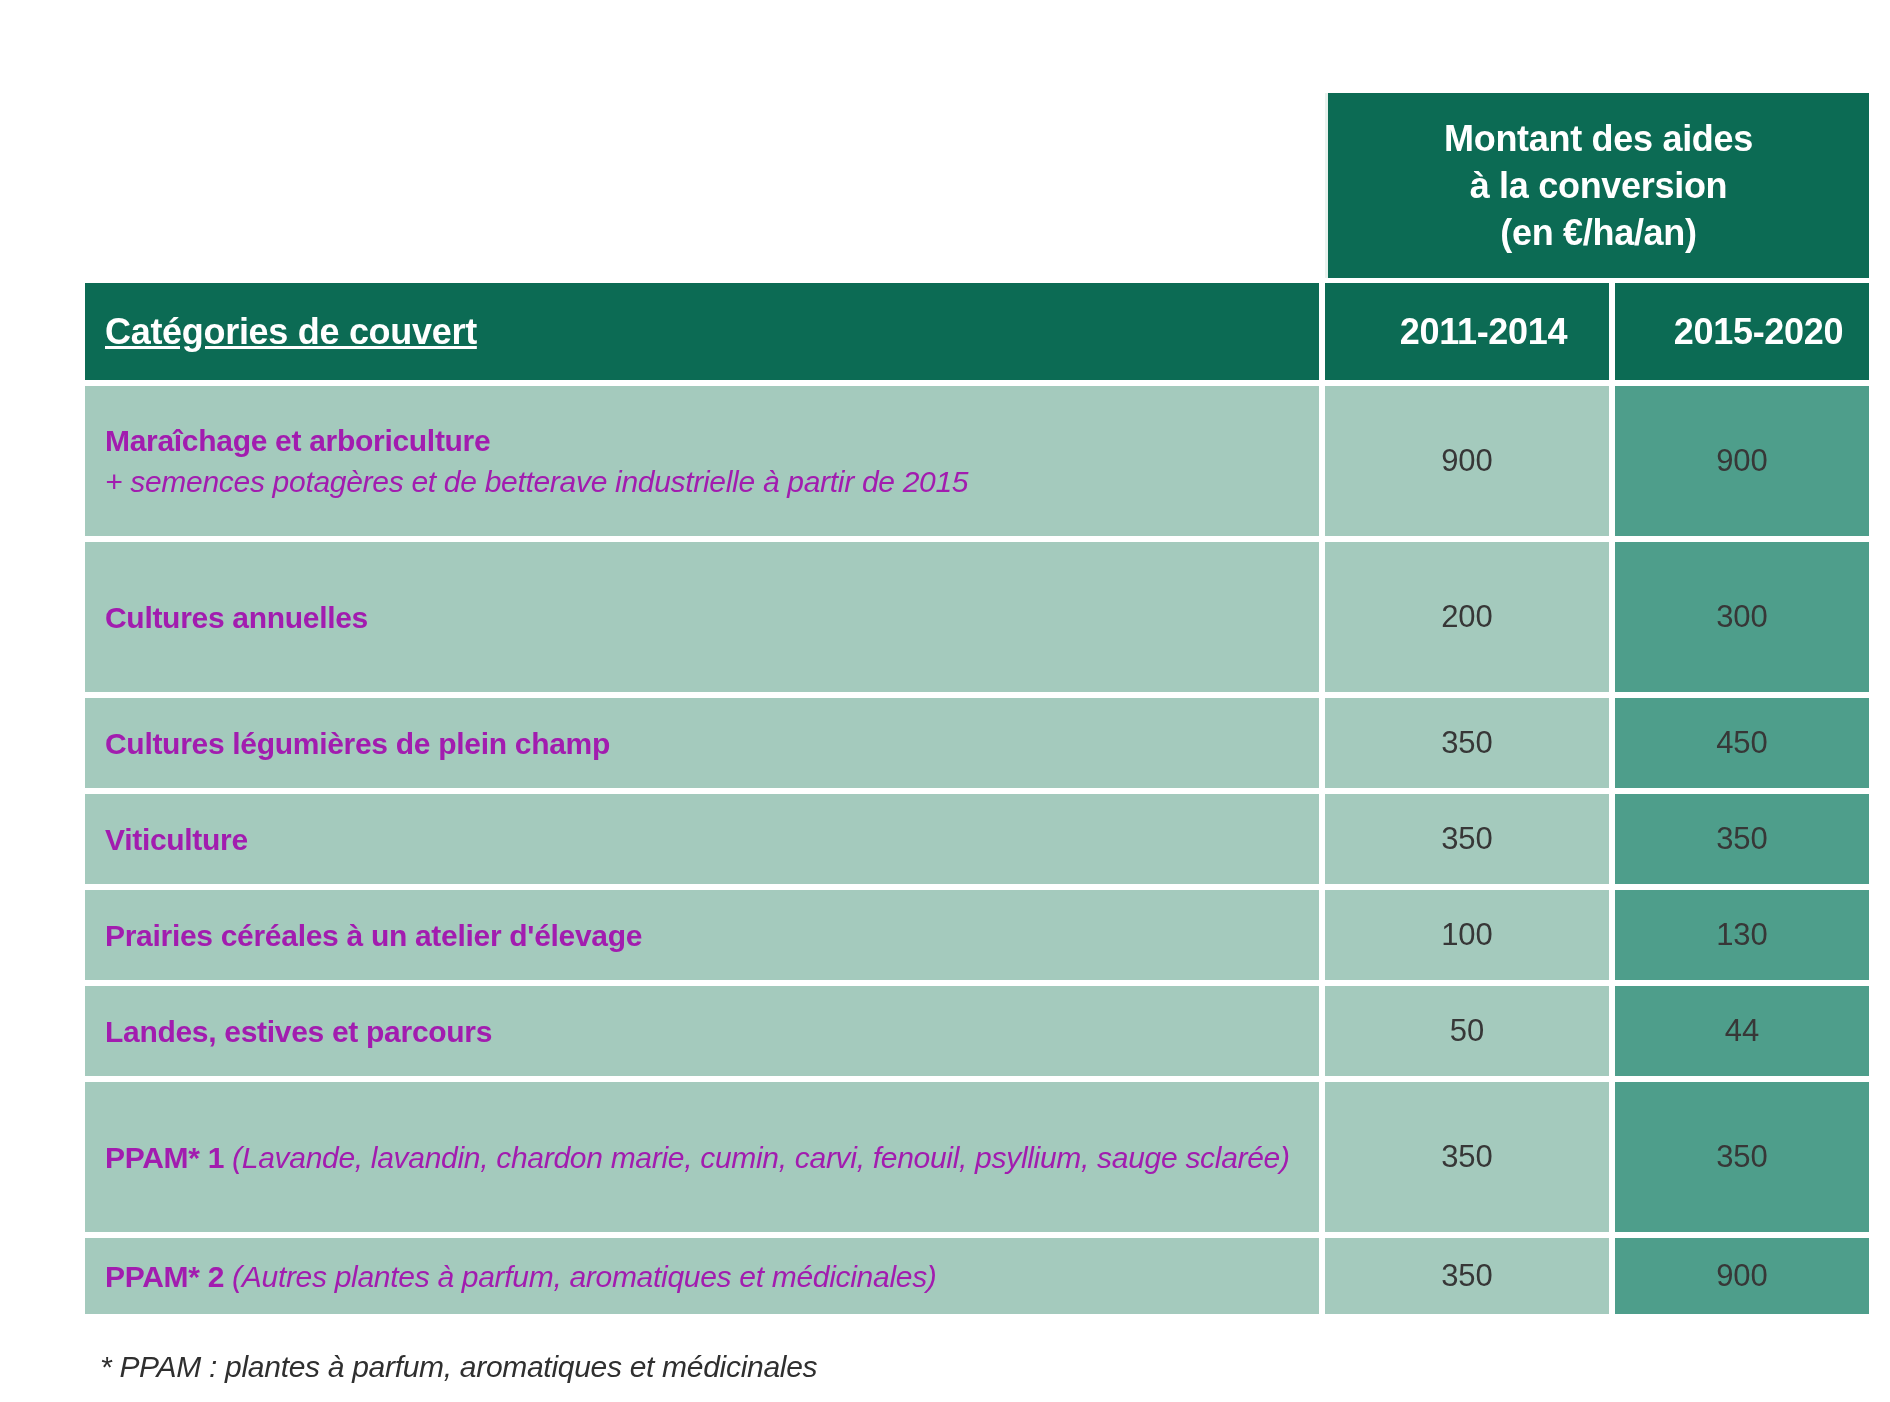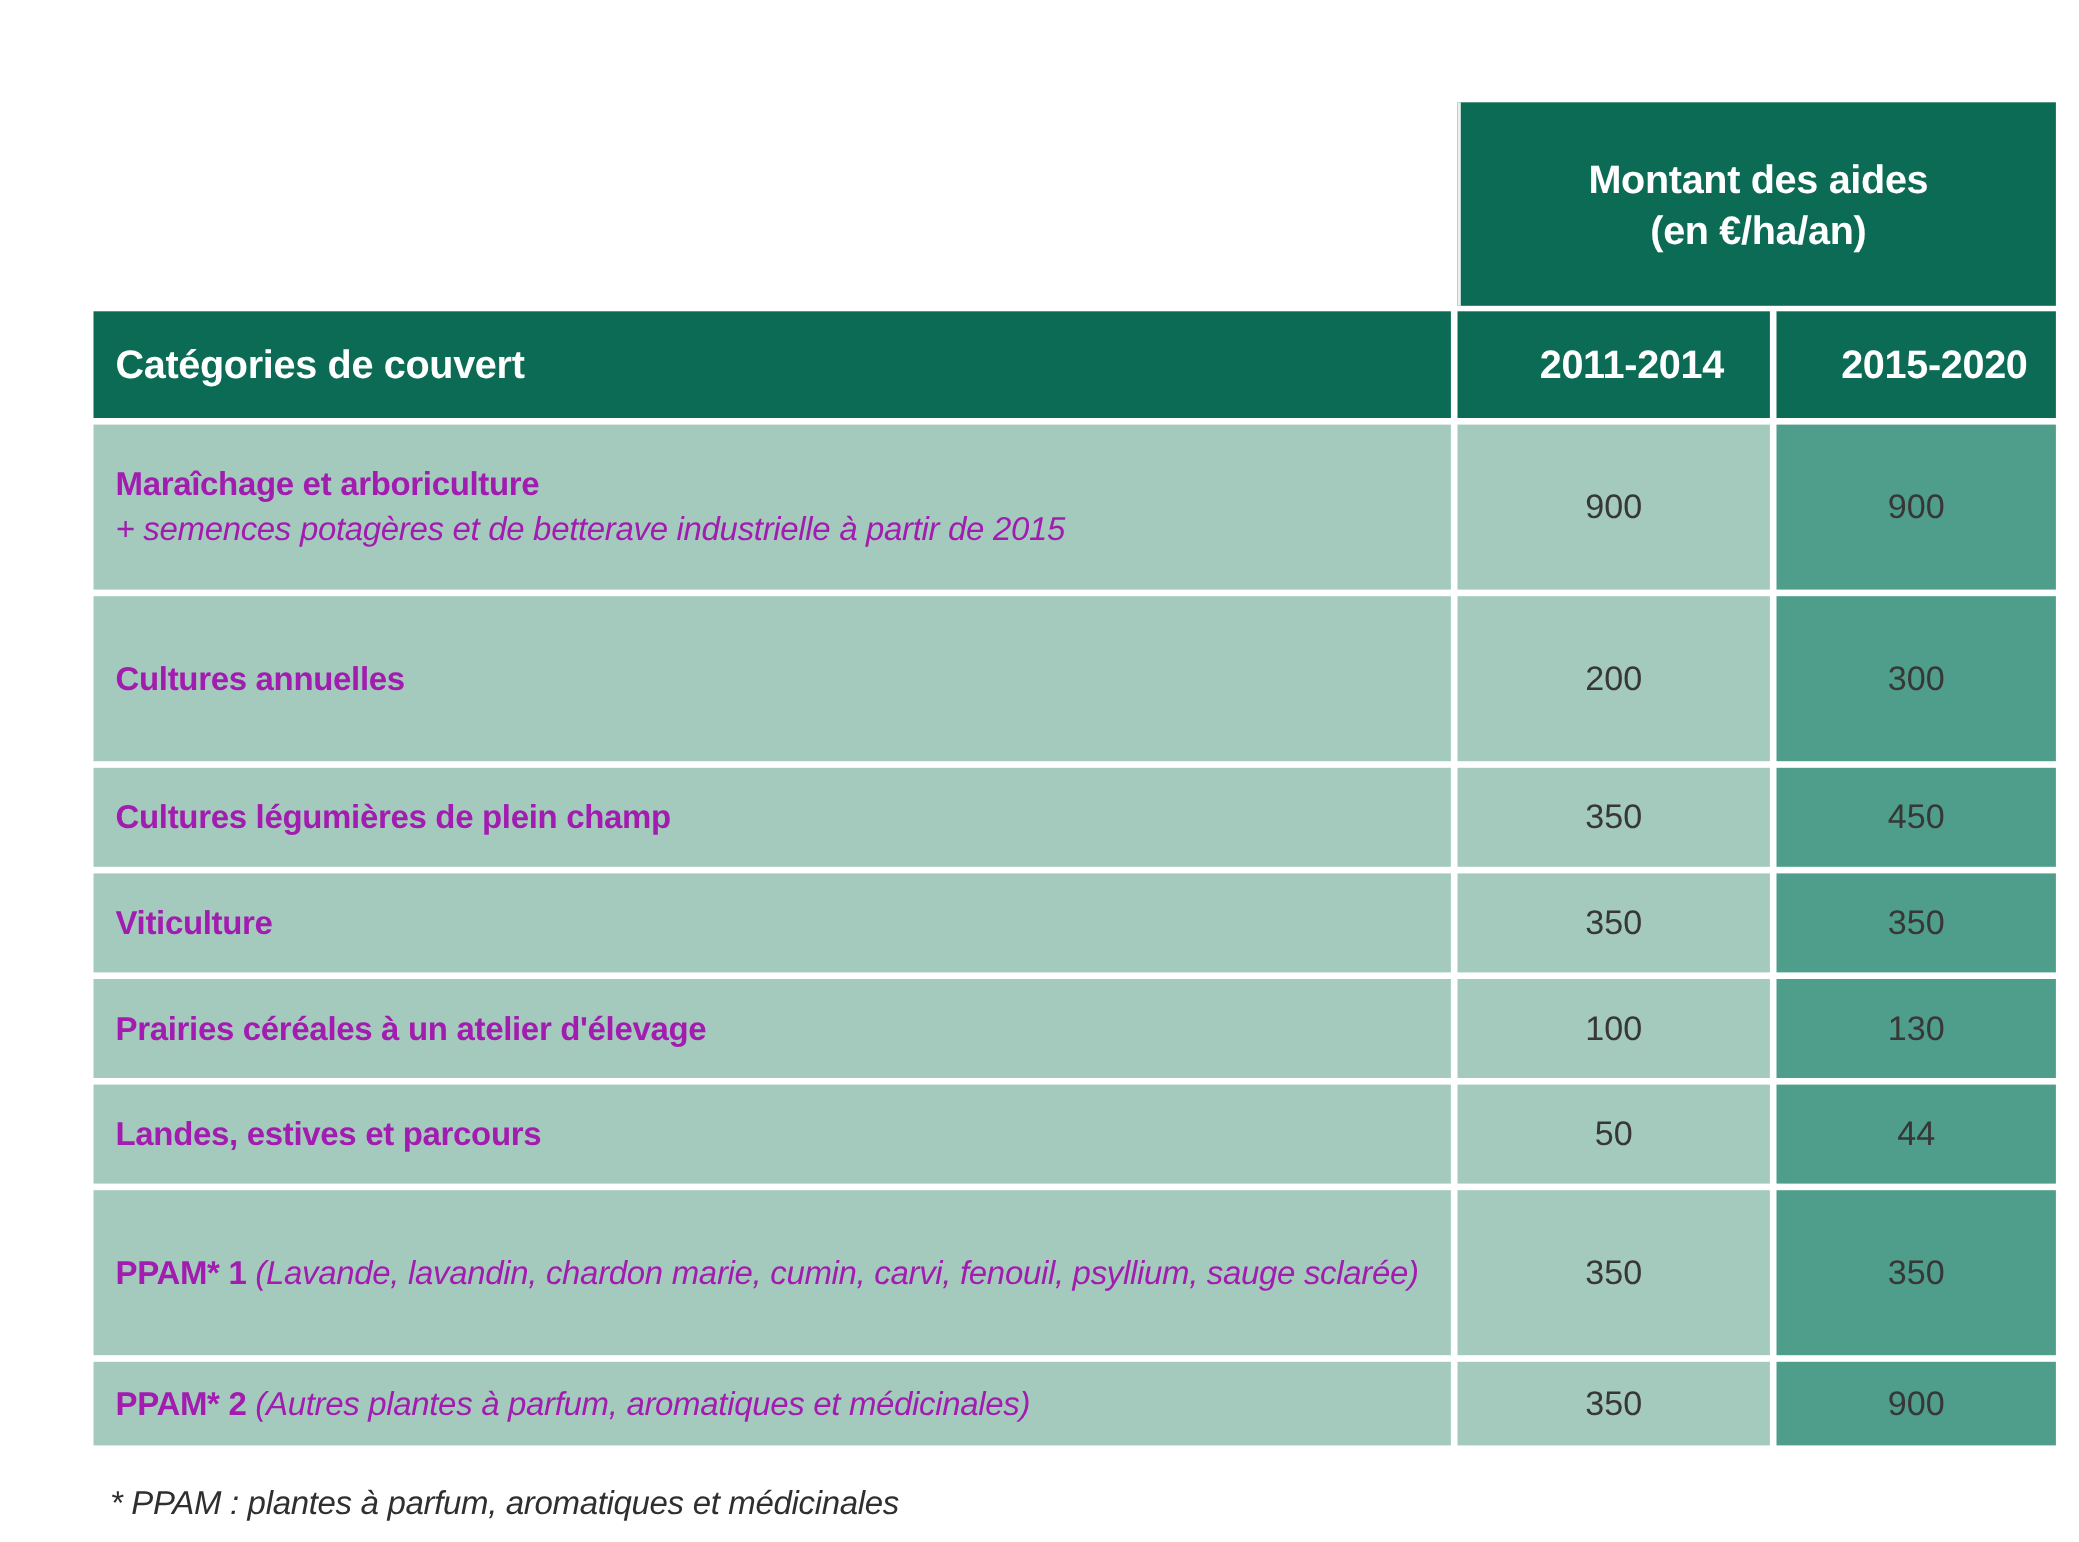--- a/index.html
+++ b/index.html
@@ -48,21 +48,21 @@
 
   .head {
     background: #0c6b54;
     color: #ffffff;
     font-weight: bold;
     font-size: 36px;
     letter-spacing: -0.3px;
     display: flex;
     align-items: center;
   }
-  .cat-head { padding-left: 20px; }
+  .cat-head { padding-left: 20px; text-decoration: underline; }
   .center { justify-content: center; padding-left: 33px; }
 
   .cat {
     background: #a4cabd;
     color: #a21caf;
     display: flex;
     flex-direction: column;
     justify-content: center;
     padding: 8px 14px 8px 20px;
     font-size: 30px;
@@ -95,20 +95,21 @@
     letter-spacing: -0.3px;
   }
 </style>
 </head>
 <body>
 
 <div class="page">
 
   <div class="topbox">
     <div>Montant des aides</div>
+    <div>à la conversion</div>
     <div>(en €/ha/an)</div>
   </div>
 
   <div class="grid">
 
     <div class="cell head cat-head">Catégories de couvert</div>
     <div class="cell head center">2011-2014</div>
     <div class="cell head center">2015-2020</div>
 
     <div class="cell cat">

